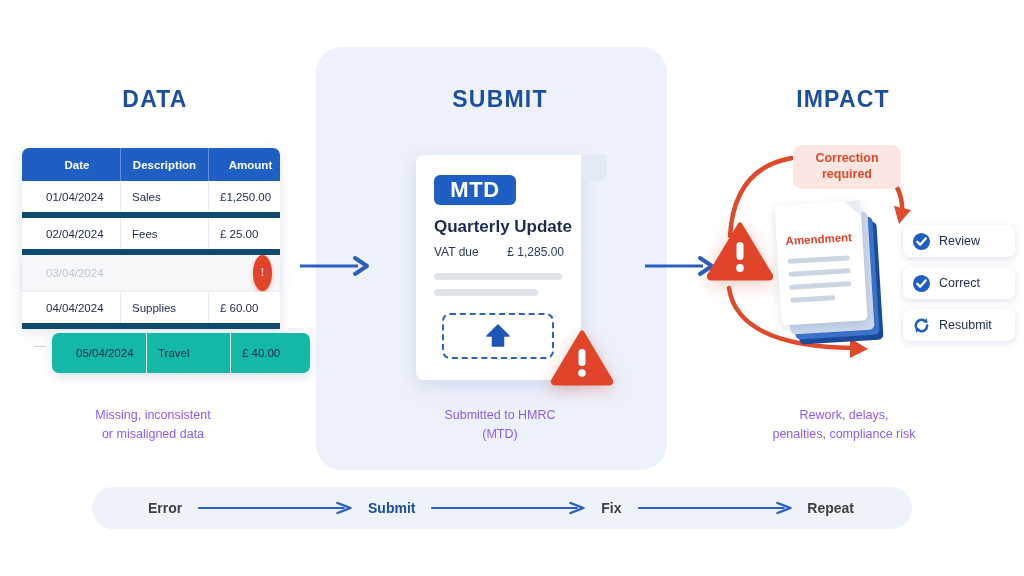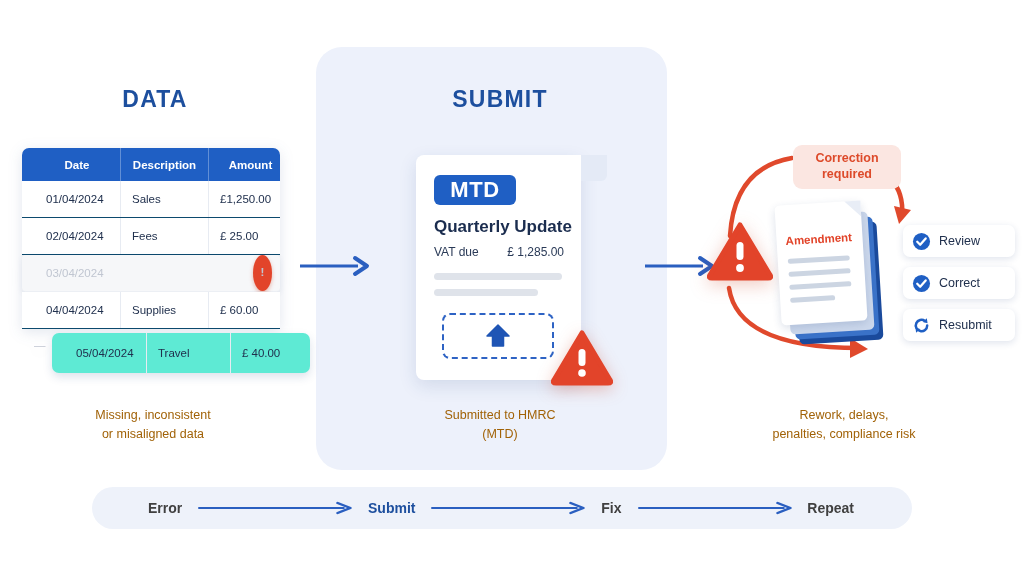--- a/index.html
+++ b/index.html
@@ -63,21 +63,21 @@
     font-size: 11.5px;
     font-weight: bold;
     justify-content: center;
     padding: 0;
   }
   .thead .c-desc, .thead .c-amt { border-left: 1px solid rgba(255,255,255,.30); }
 
   .tbody-row {
     height: 37px;
     background: #ffffff;
-    border-bottom: 1px solid #0c4a6e;
+    border-bottom: 6px solid #0c4a6e;
     position: relative;
   }
   .tbody-row .c-desc, .tbody-row .c-amt { border-left: 1px solid #e7ebf2; }
 
   .tbody-row.error-row {
     background: #f6f7f9;
     border-bottom: 1px solid #eceff4;
     border-radius: 4px;
     box-shadow: 0 2px 6px rgba(30,60,120,.07);
     flex-direction: column;
@@ -94,33 +94,33 @@
     font-size: 13px; font-weight: bold;
     display: flex; align-items: center; justify-content: center;
     line-height: 1;
     box-shadow: 0 2px 4px rgba(200,60,30,.35);
   }
 
   
   #row-offset {
     position: absolute; left: 52px; top: 333px;
     width: 258px; height: 40px;
-    background: #5eead4;
+    background: #14b8a6;
     border-radius: 7px;
     box-shadow: 0 4px 10px rgba(30,60,120,.15);
     display: flex; 
   }
   #row-offset > div { height: 40px; display: flex; align-items: center; font-size: 11.5px; color: #20304d; }
   #row-offset .c-desc, #row-offset .c-amt { border-left: 1px solid #e7ebf2; }
 
   
   .caption {
     position: absolute;
     font-size: 12.5px;
-    color: #a16207;
+    color: #8b5cf6;
     text-align: center;
     line-height: 1.55;
   }
   #cap-data   { left: 42px;  top: 406px; width: 222px; }
   #cap-submit { left: 385px; top: 406px; width: 230px; }
   #cap-impact { left: 728px; top: 406px; width: 232px; }
 
   
   .connector { position: absolute; }
   #conn-1 { left: 300px; top: 255px; }
@@ -260,20 +260,21 @@
 </style>
 </head>
 <body>
 
 <div id="stage">
 
   <div id="submit-panel"></div>
 
   <div class="col-heading" id="h-data">DATA</div>
   <div class="col-heading" id="h-submit">SUBMIT</div>
+  <div class="col-heading" id="h-impact">IMPACT</div>
 
   <div id="data-table">
     <div class="trow thead">
       <div class="c-date">Date</div>
       <div class="c-desc">Description</div>
       <div class="c-amt">Amount</div>
     </div>
 
     <div class="trow tbody-row">
       <div class="c-date">01/04/2024</div>

